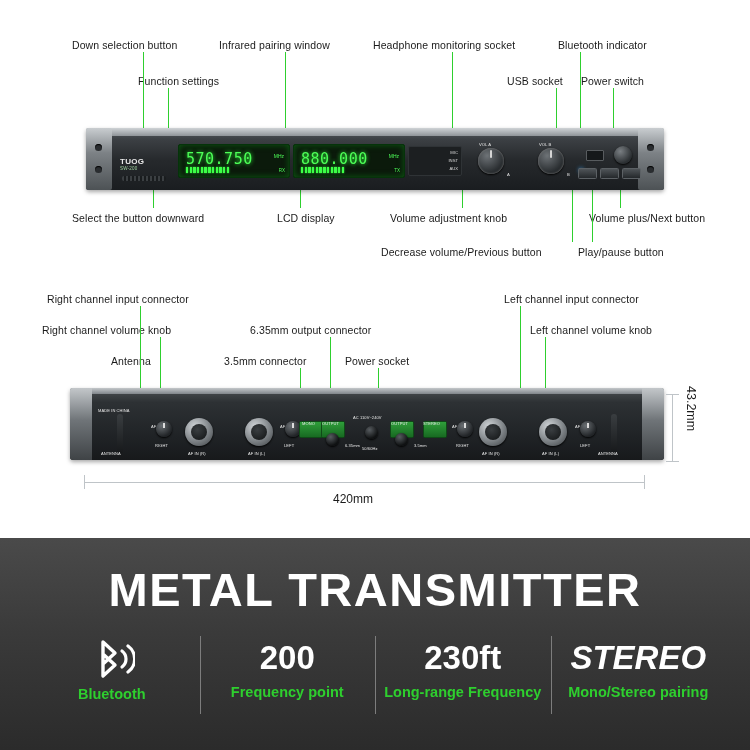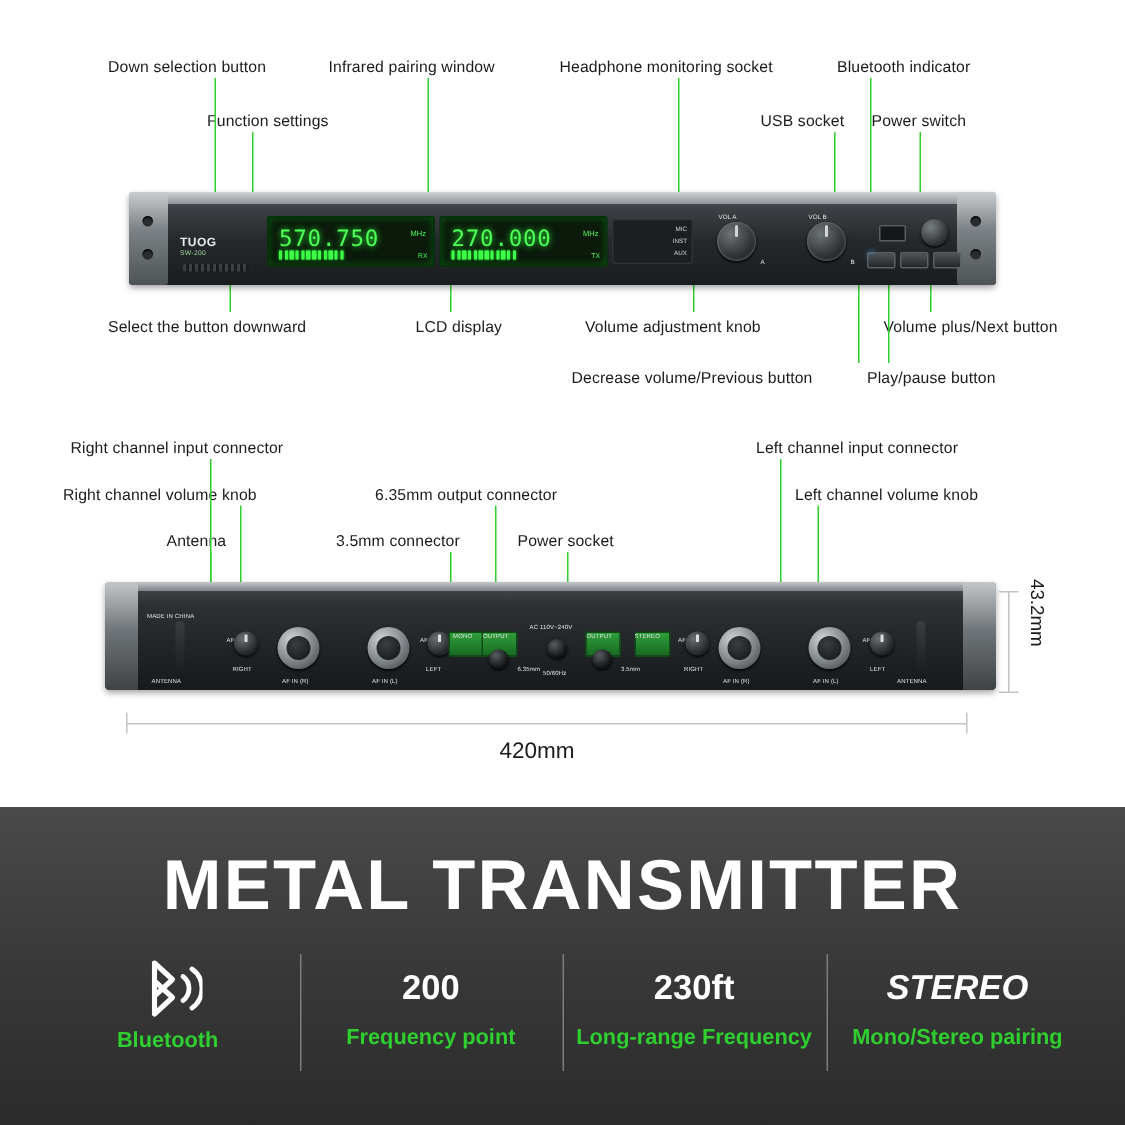--- a/index.html
+++ b/index.html
@@ -168,21 +168,21 @@
   .rearlabel{
     position:absolute;color:#e6e6e6;font-size:4px;letter-spacing:.1px;white-space:nowrap;
   }
   .antenna{
     position:absolute;width:6px;border-radius:3px;
     background:linear-gradient(180deg,#3a3e41,#16181a);
   }
 
   
   .dimline{position:absolute;background:#bfc4c8;}
-  .dimtxt{position:absolute;font-size:15px;color:#1b1b1b;}
+  .dimtxt{position:absolute;font-size:12px;color:#1b1b1b;}
   .dimtxt.vert{
     writing-mode:vertical-rl;
     font-size:12.5px;
   }
 
   
   .banner{
     position:absolute;left:0;bottom:0;width:750px;height:212px;
     background:linear-gradient(180deg,#4a4a4a 0%,#3a3a3a 45%,#2b2b2b 100%);
   }
@@ -194,21 +194,21 @@
     position:absolute;left:24px;top:96px;width:702px;height:92px;
     display:flex;align-items:flex-start;
   }
   .feat{
     flex:1;text-align:center;position:relative;padding-top:4px;
   }
   .feat + .feat:before{
     content:"";position:absolute;left:0;top:2px;width:1px;height:78px;background:#7d7d7d;
   }
   .feat .big{
-    color:#ffffff;font-size:23px;font-weight:bold;line-height:40px;
+    color:#ffffff;font-size:33px;font-weight:bold;line-height:40px;
   }
   .feat .big.italic{font-style:italic;}
   .feat .sub{
     color:#2ecf2e;font-size:14.5px;margin-top:6px;font-weight:bold;
   }
   .bticon{
     display:block;margin:0 auto;height:42px;width:46px;position:relative;
   }
 </style>
 </head>
@@ -276,21 +276,21 @@
           <i></i>
           <i></i>
           <i></i>
           <i></i>
           <i></i>
         </div>
       <div class="lcdside">RX</div>
     </div>
 
     <div class="lcd b">
-      <div class="lcdnum">270.000</div>
+      <div class="lcdnum">880.000</div>
       <div class="lcdunit">MHz</div>
       <div class="lcdbars">
           <i></i>
           <i></i>
           <i></i>
           <i></i>
           <i></i>
           <i></i>
           <i></i>
           <i></i>

